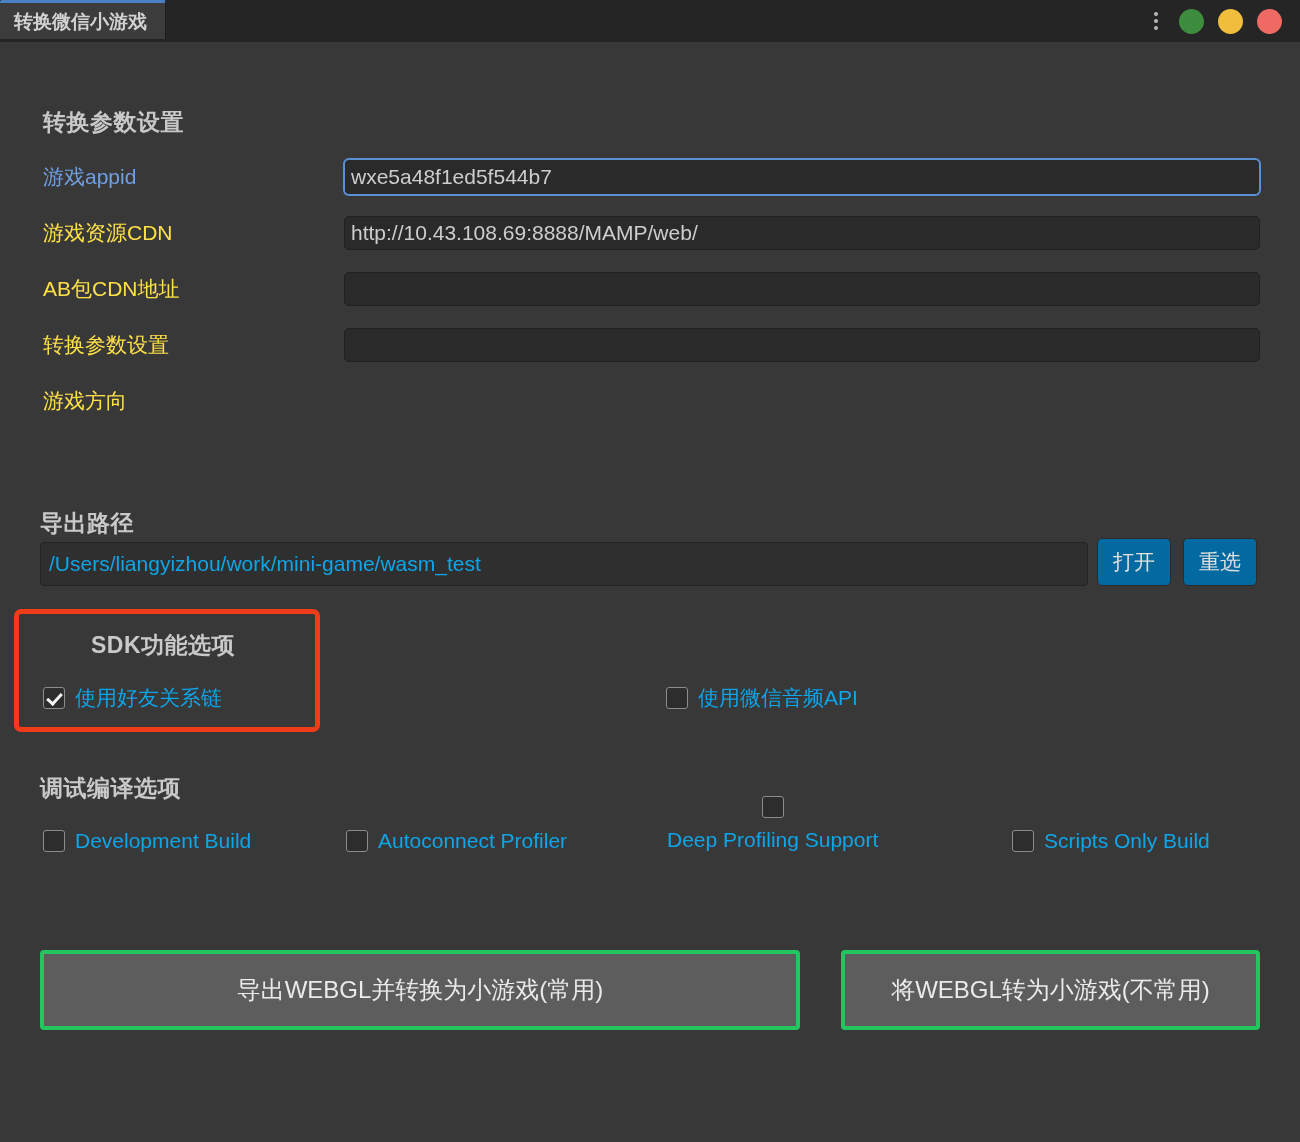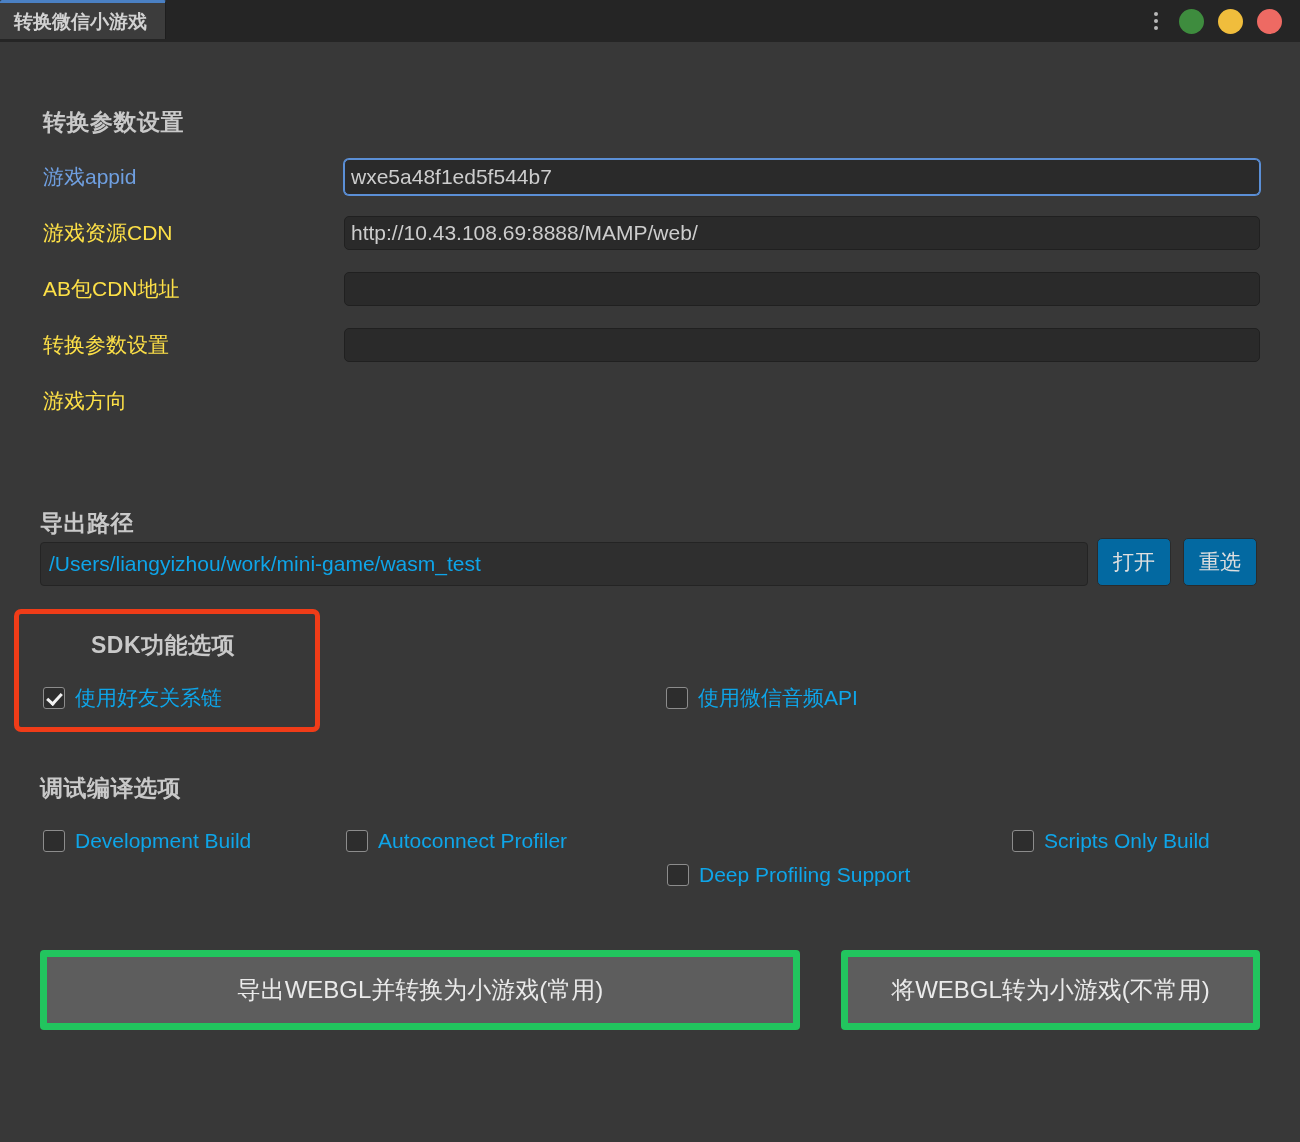--- a/index.html
+++ b/index.html
@@ -222,21 +222,21 @@
     border: solid #f2f2f2;
     border-width: 0 3px 3px 0;
     transform: rotate(42deg);
   }
 
   .big-btn {
     position: absolute;
     height: 80px;
     box-sizing: border-box;
     background: #5d5d5d;
-    border: 7px solid #22c55e;
+    border: 4px solid #22c55e;
     border-radius: 4px;
     color: #eaeaea;
     font-size: 24px;
     font-family: "Liberation Sans", "DejaVu Sans", sans-serif;
     cursor: pointer;
   }
 </style>
 </head>
 <body>
 
@@ -309,21 +309,21 @@
   <div class="checkrow" style="left:43px;top:787px;">
     <span class="cbox"></span>
     <span>Development Build</span>
   </div>
 
   <div class="checkrow" style="left:346px;top:787px;">
     <span class="cbox"></span>
     <span>Autoconnect Profiler</span>
   </div>
 
-  <div class="checkrow" style="left:667px;top:821px;">
+  <div class="checkrow" style="left:667px;top:754px;flex-direction:column;">
     <span class="cbox"></span>
     <span>Deep Profiling Support</span>
   </div>
 
   <div class="checkrow" style="left:1012px;top:787px;">
     <span class="cbox"></span>
     <span>Scripts Only Build</span>
   </div>
 
   <button class="big-btn" style="left:40px;top:908px;width:760px;">导出WEBGL并转换为小游戏(常用)</button>

